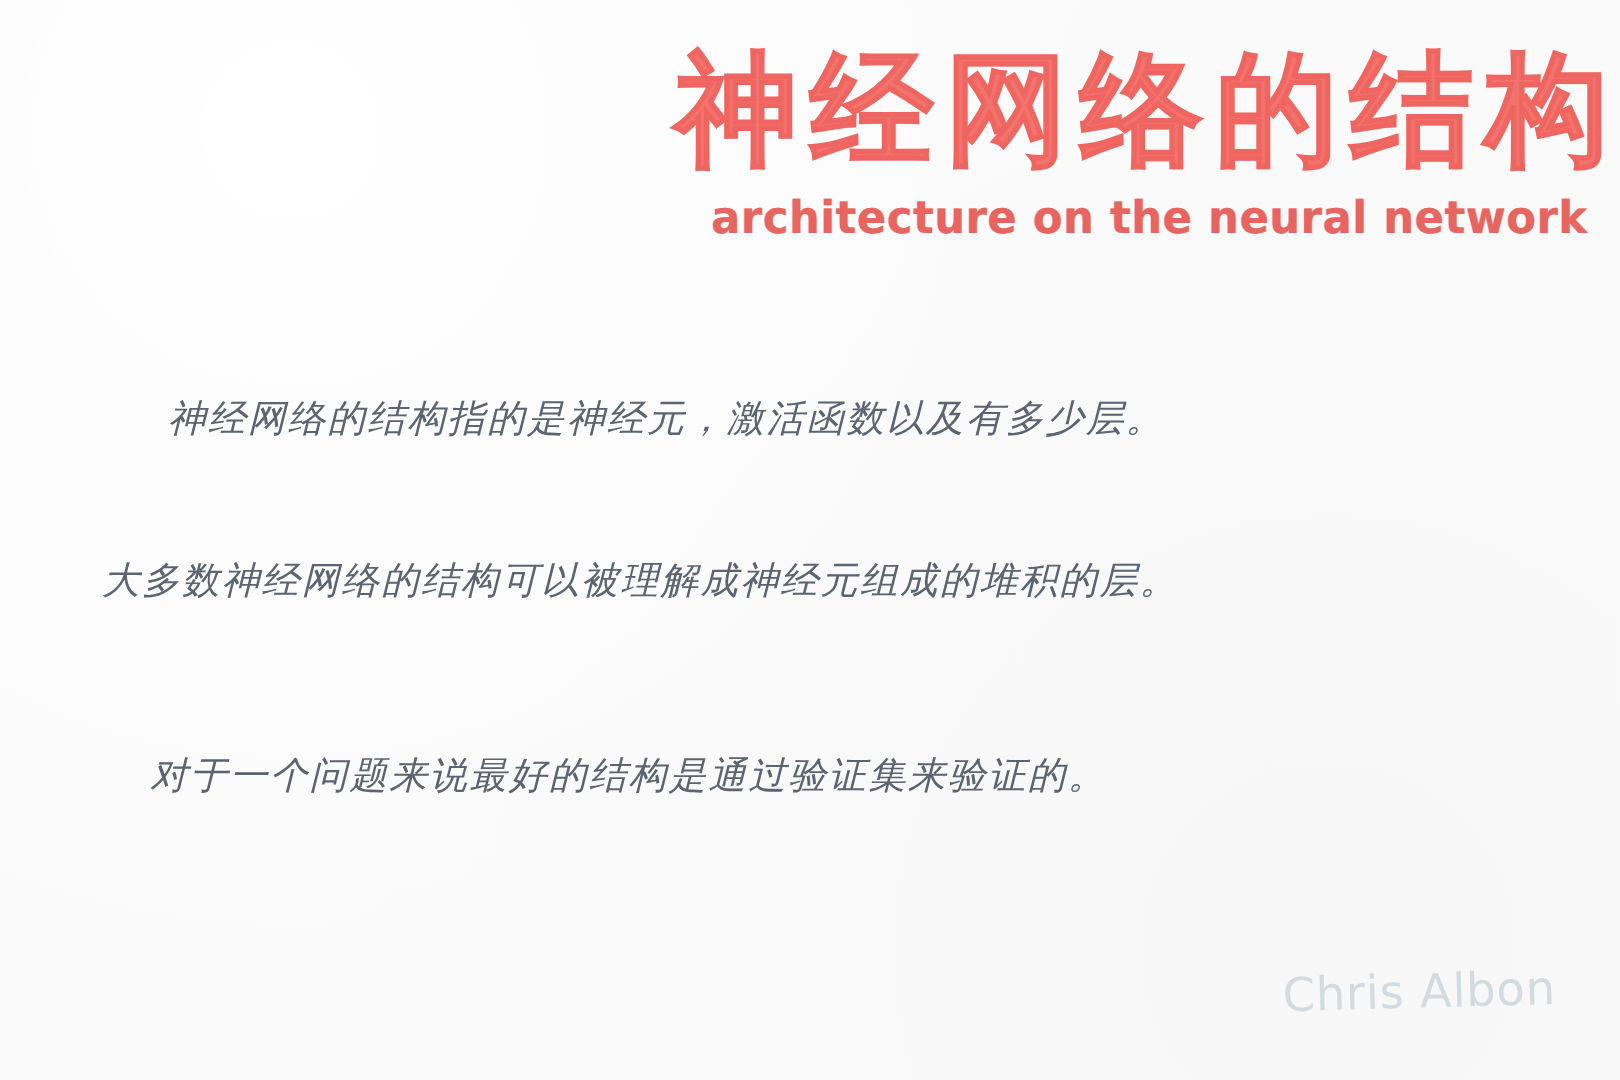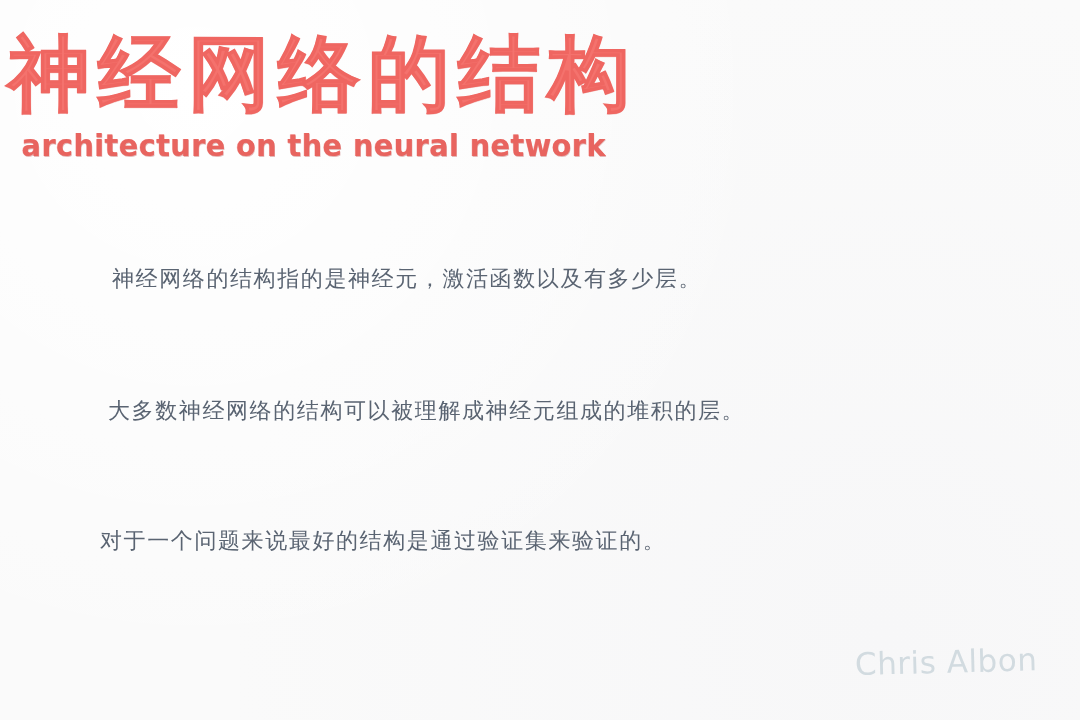--- a/index.html
+++ b/index.html
@@ -24,21 +24,21 @@
       radial-gradient(circle at 18% 12%, #ffffff 0%, rgba(255,255,255,0) 55%),
       radial-gradient(circle at 82% 88%, #f7f7f8 0%, rgba(247,247,248,0) 60%);
   }
 
   
   #title-block {
     position: absolute;
     top: 26px;
     left: 0;
     width: 1080px;
-    text-align: left;
+    text-align: right;
   }
   #main-title {
     font-family: "DejaVu Sans", sans-serif;
     font-size: 82px;
     line-height: 96px;
     font-weight: 700;
     color: #f4726d;
     letter-spacing: 8px;
     text-indent: 8px;
     margin: 0;
@@ -66,28 +66,29 @@
   
   #body-block {
     position: absolute;
     top: 262px;
     left: 0;
     width: 1080px;
   }
   .body-line {
     font-family: "DejaVu Sans", sans-serif;
     color: #5a6472;
-    font-size: 22px;
+    font-size: 25px;
     line-height: 34px;
     letter-spacing: 1.6px;
     white-space: nowrap;
     margin: 0;
+    font-style: italic;
   }
   .body-line.l1 { padding-left: 112px; }
-  .body-line.l2 { padding-left: 108px; margin-top: 98px; }
+  .body-line.l2 { padding-left: 68px; margin-top: 74px; }
   .body-line.l3 { padding-left: 100px;  margin-top: 96px; }
 
   
   #signature {
     position: absolute;
     left: 855px;
     top: 640px;
     width: 160px;
     text-align: left;
     font-family: "DejaVu Sans", sans-serif;

